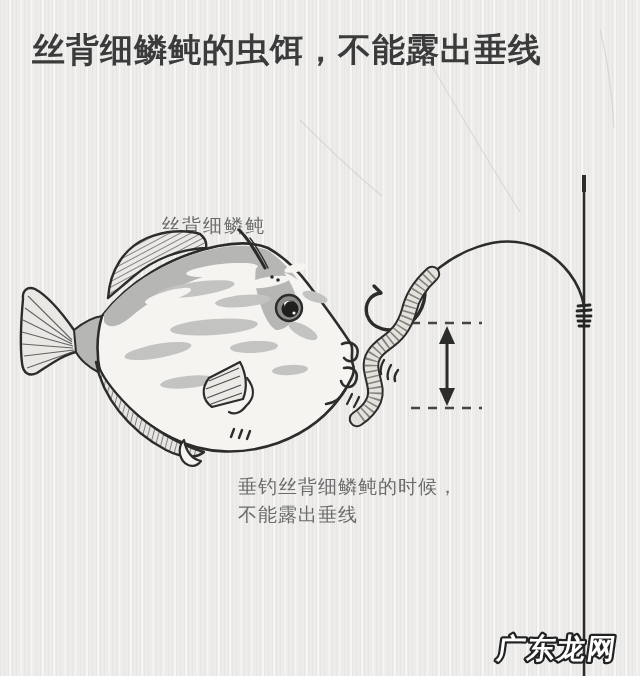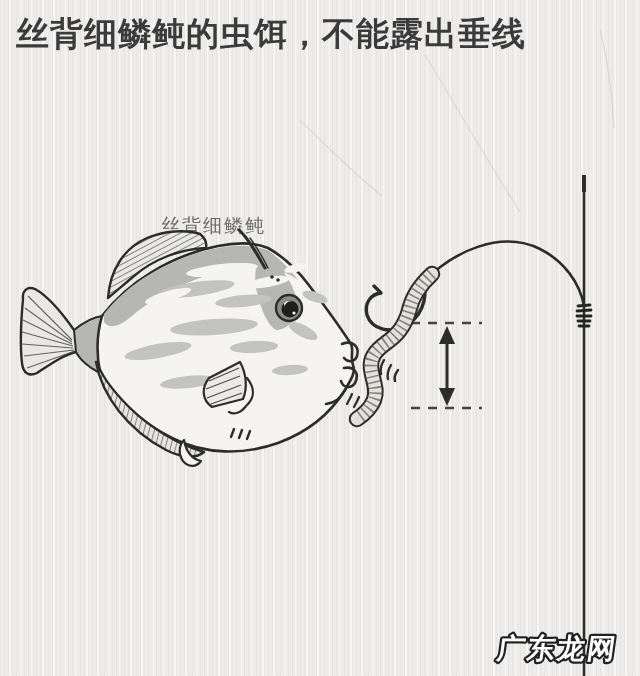--- a/index.html
+++ b/index.html
@@ -7,21 +7,21 @@
     position:relative;
     width:640px;height:676px;
     overflow:hidden;
     background-color:#edecea;
     background-image:
       repeating-linear-gradient(90deg, rgba(110,110,104,0.05) 0px, rgba(110,110,104,0.05) 1px, transparent 1px, transparent 4px),
       repeating-linear-gradient(90deg, transparent 0px, transparent 9px, rgba(255,255,255,0.55) 9px, rgba(255,255,255,0.55) 11px);
     font-family:"Liberation Sans", sans-serif;
   }
   .title{
-    position:absolute;left:16px;top:12px;margin:0;
+    position:absolute;left:16px;top:12px;margin:16px;
     font-size:33px;font-weight:700;color:#3b3b3b;
     letter-spacing:1px;white-space:nowrap;
   }
   .fish-label{
     position:absolute;left:161px;top:193px;
     font-size:19px;color:#6b6b6b;letter-spacing:2px;white-space:nowrap;margin-top:20px;
   }
   .caption{
     position:absolute;left:238px;top:473px;
     font-size:19px;line-height:28px;color:#6b6b6b;letter-spacing:1px;
@@ -185,14 +185,18 @@
 
     <g fill="none" stroke="#2c2c2a" stroke-width="2.4" stroke-linecap="round">
       <path d="M384,360 C381,365 380,370 381,374"></path>
       <path d="M391,365 C388,370 387,375 388,379"></path>
       <path d="M398,370 C395,374 394,378 395,381"></path>
     </g>
 
     <text transform="translate(556,658) skewX(-8)" text-anchor="middle" font-family="Liberation Sans, sans-serif" font-size="28" font-weight="bold" letter-spacing="2" fill="#ffffff" stroke="#222222" stroke-width="4.5" paint-order="stroke" stroke-linejoin="round">广东龙网</text>
   </svg>
 
+  <div class="caption">
+    <div>垂钓丝背细鳞鲀的时候，</div>
+    <div>不能露出垂线</div>
+  </div>
 
 </div>
 
 </body></html>

